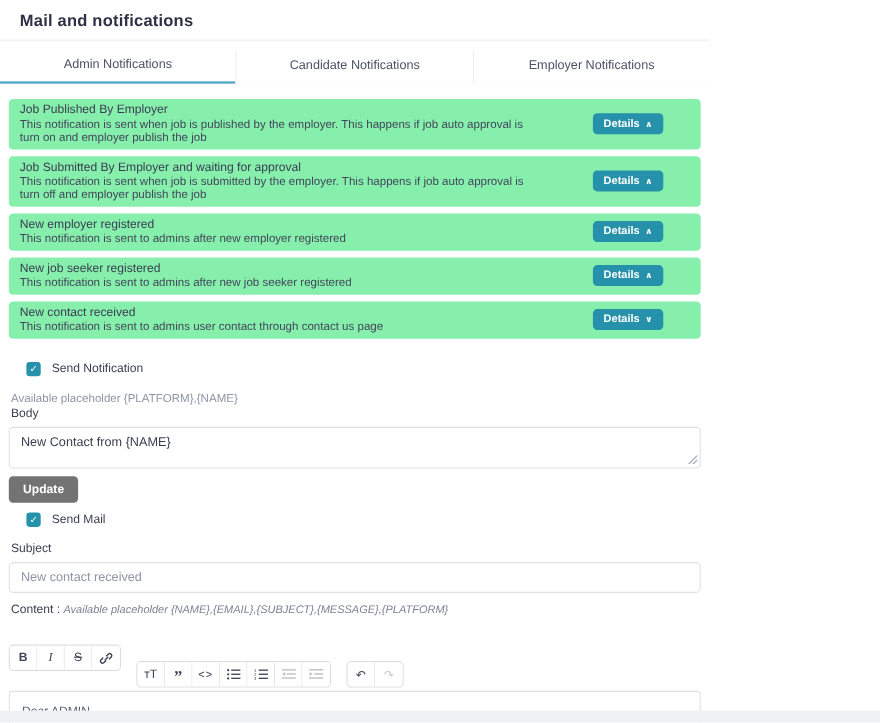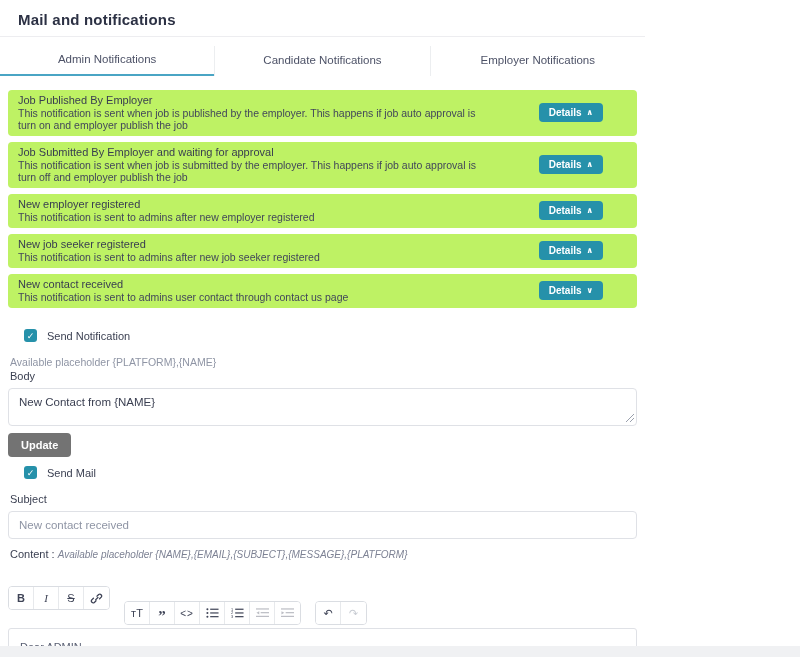--- a/index.html
+++ b/index.html
@@ -13,32 +13,32 @@
 
   
   .tabs { display:flex; margin-top:9px; border-bottom:1px solid #eceef0; }
   .tab { flex:1; text-align:center; padding:7px 4px 9px; font-size:11.5px; color:#4d5267;
     cursor:pointer; background:#fff; border:none; margin-bottom:-1px; }
   .tab + .tab { border-left:1px solid #eceef0; }
   .tab.active { border-bottom:2px solid #4aa5c4; }
 
   
   .rows { padding:14px 8px 0; }
-  .notif-row { background:#bef264; border-radius:4px; padding:4px 10px 5px;
+  .notif-row { background:#86efac; border-radius:4px; padding:4px 10px 5px;
     margin-bottom:6px; display:flex; align-items:center; justify-content:space-between; }
   .notif-title { font-size:11px; color:#383d50; margin-bottom:1px; }
   .notif-desc { font-size:10.5px; color:#42475a; }
   .details-btn { background:#2691aa; color:#fff; border:none; border-radius:4px;
     font-size:10px; font-weight:bold; padding:4px 10px; cursor:pointer;
     display:inline-flex; align-items:center; gap:5px; margin-right:24px;
     font-family:inherit; flex:0 0 auto;margin-left:44px; }
   .details-btn .chev { font-size:8px; font-weight:bold; }
 
   
-  .check-row { display:flex; align-items:center; gap:10px; margin:15px 0 0 24px; }
+  .check-row { display:flex; align-items:flex-start; gap:10px; margin:15px 0 0 24px; }
   .checkbox { width:13px; height:13px; background:#2691aa; border-radius:3px;
     display:flex; align-items:center; justify-content:center; cursor:pointer; }
   .checkbox::after { content:"✓"; color:#fff; font-size:9px; font-weight:bold; }
   .check-label { font-size:11px; color:#3a3f51; }
 
   .form-sec { padding:0 8px; }
   .hint { font-size:10.5px; color:#8f95a5; margin-top:14px; padding-left:2px; }
   .field-label { font-size:11px; color:#3a3f51; margin-top:2px; padding-left:2px; }
   .body-wrap { position:relative; margin-top:6px; }
   textarea.body-input { width:100%; height:38px; border:1px solid #dfe1e6; border-radius:4px;

